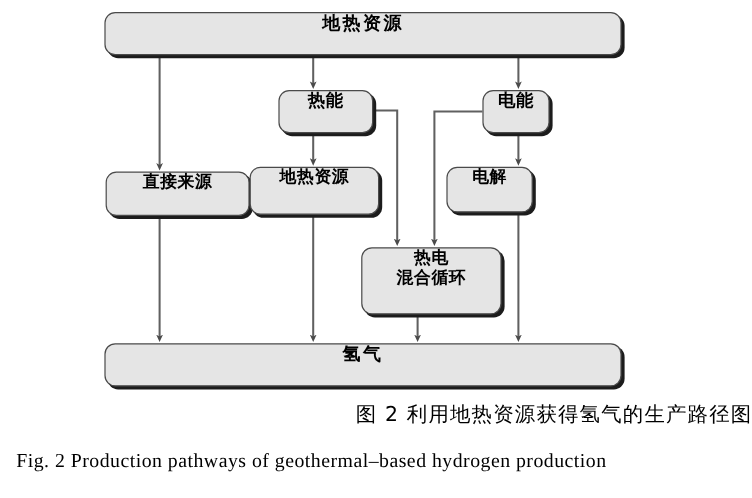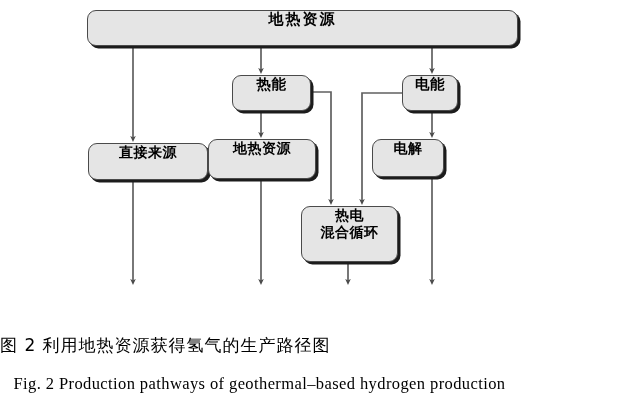--- a/index.html
+++ b/index.html
@@ -75,30 +75,30 @@
     letter-spacing: 0.5px;
   }
 
   
   #node-geothermal   { left: 87px;  top: 10px;  width: 431px; height: 36px; }
   #node-thermal      { left: 221px; top: 75px;  width: 79px;  height: 36px; margin-left: 11px; }
   #node-electric     { left: 402px; top: 75px;  width: 56px;  height: 36px; }
   #node-direct       { left: 88px;  top: 143px; width: 120px;  height: 37px; }
   #node-thermochem   { left: 208px; top: 139px; width: 108px; height: 40px; }
   #node-electrolysis { left: 372px; top: 139px; width: 72px;  height: 38px; }
-  #node-hybrid       { left: 301px; top: 206px; width: 97px;  height: 56px; }
+  #node-hybrid       { left: 301px; top: 206px; width: 117px;  height: 56px; }
   #node-hydrogen     { left: 87px;  top: 286px; width: 431px; height: 36px; }
 
   
   #caption-cn {
     position: absolute;
     left: 0;
     top: 334px;
     width: 627px;
-    text-align: left;
+    text-align: right;
     font-family: "DejaVu Sans", "Liberation Sans", sans-serif;
     font-size: 17px;
     letter-spacing: 1px;
     color: #000000;
   }
 
   #caption-en {
     position: absolute;
     left: 0;
     top: 374px;
@@ -171,19 +171,22 @@
 
     <div class="node small" id="node-electrolysis">
       <span class="node-label">电解</span>
     </div>
 
     <div class="node small" id="node-hybrid">
       <span class="node-label">热电
 混合循环</span>
     </div>
 
+    <div class="node wide" id="node-hydrogen">
+      <span class="node-label">氢气</span>
+    </div>
 
   </div>
 
   <div id="caption-cn">图 2    利用地热资源获得氢气的生产路径图</div>
   <div id="caption-en">Fig. 2    Production pathways of geothermal–based hydrogen production</div>
 
 </div>
 
 </body></html>

